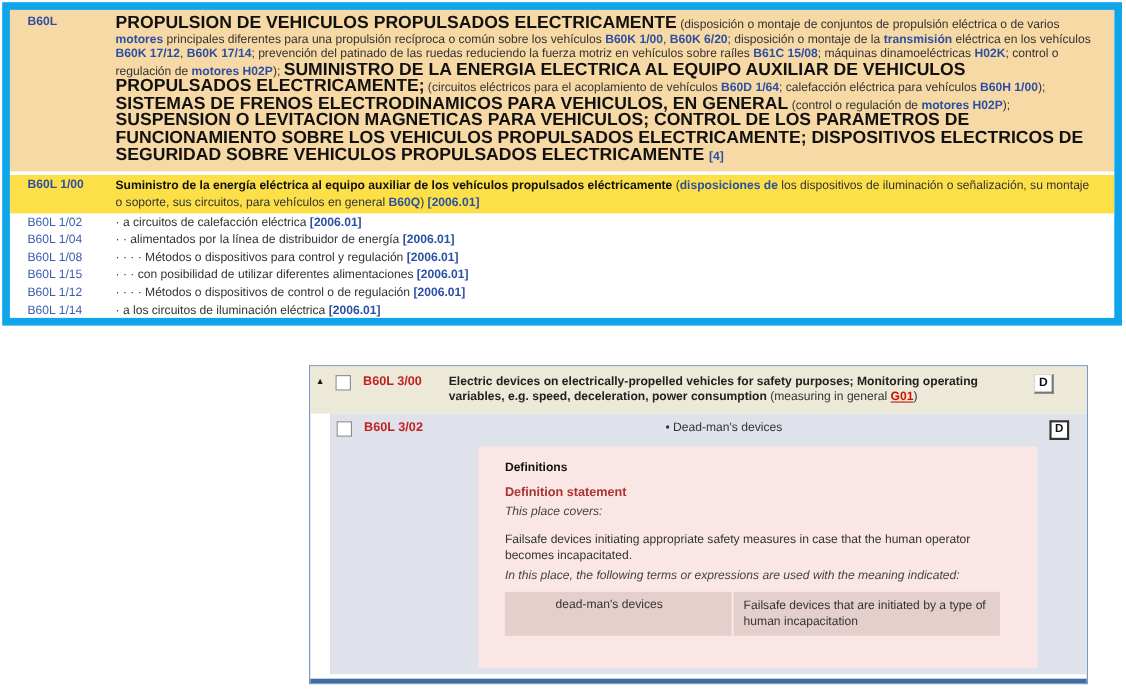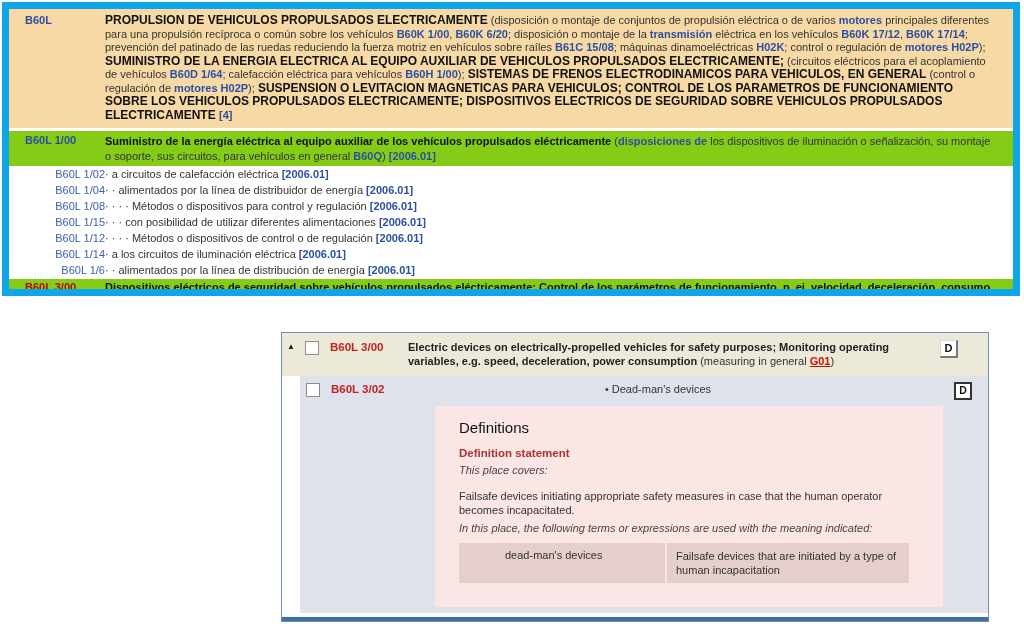--- a/index.html
+++ b/index.html
@@ -10,27 +10,27 @@
   
   .top-panel{
     position:absolute;left:2px;top:2px;width:1018px;height:294px;
     border:7px solid #0ea5e9;background:#fff;overflow:hidden;box-sizing:border-box;
   }
   .trow{display:flex;align-items:flex-start;}
   .tcode{
     flex:0 0 80px;padding-left:16px;font-size:11px;padding-top:2px;white-space:nowrap;
   }
   .tcode.blue-bold{color:#2b4fa2;font-weight:700;}
-  .tcode.blue{color:#3a5db0;font-weight:400;text-align:right;}
+  .tcode.blue{color:#3a5db0;font-weight:400;}
   .tcode.red{color:#c00000;font-weight:700;}
   .tdesc{flex:1;font-size:11px;line-height:15px;padding-right:14px;padding-top:2px;}
   .hdr{background:#f7d9a5;padding:3px 0 6px;}
   .hdr .tdesc{line-height:13.5px;}
-  .hdr .seg-b{font-size:12px;margin-top:44px;}
-  .row-cream{background:#84cc16;}
+  .hdr .seg-b{font-size:16px;margin-top:44px;}
+  .row-cream{background:#fde047;}
   .trow.single{height:16px;}
   .trow.single .tdesc{padding-top:1px;line-height:14px;}
   .gap3{height:3px;background:#fff;}
   .gap1{height:1px;background:#fff;}
   
   .seg-b{font-weight:700;color:#111;}
   .seg-n{color:#333;}
   .seg-l{color:#2b4fa2;font-weight:700;}
   .seg-tag{color:#2b4fa2;font-weight:700;}
   .seg-rl{color:#cc1100;font-weight:700;text-decoration:underline;}
@@ -57,21 +57,21 @@
   }
   .gray-block{margin-left:18px;background:#dfe2ea;height:237px;position:relative;}
   .prow2{display:flex;align-items:flex-start;padding-top:6px;}
   .prow2 .cbx{margin-left:6px;}
   .prow2 .pcode{margin-left:11px;}
   .prow2 .pdesc{margin-left:34px;width:430px;color:#333;text-align:center;}
   .pinkbox{
     position:absolute;left:135px;top:30px;width:508px;height:201px;
     background:#fbe6e6;padding:10px 0 0 24px;box-sizing:border-box;
   }
-  .def-title{font-weight:400;font-size:15px;color:#111;margin:3px 0 0;}
+  .def-title{font-weight:700;font-size:11px;color:#111;margin:3px 0 0;}
   .def-head{font-weight:700;font-size:11.5px;color:#aa3333;margin:11px 0 0;}
   .def-intro{font-style:italic;font-size:11px;color:#444;margin-top:5px;}
   .def-body{font-size:11px;color:#333;width:452px;line-height:14px;margin-top:13px;}
   .glossary{display:flex;margin-top:9px;width:450px;}
   .gcell{background:#e5cfcc;padding:6px 9px;font-size:11px;color:#333;box-sizing:border-box;}
   .gcell.term{width:206px;padding-left:46px;}
   .gcell.meaning{width:242px;line-height:14px;margin-left:2px;}
   .pbar{position:absolute;left:0;bottom:0;width:100%;height:4px;background:#3f6ea5;}
 </style>
 </head>

